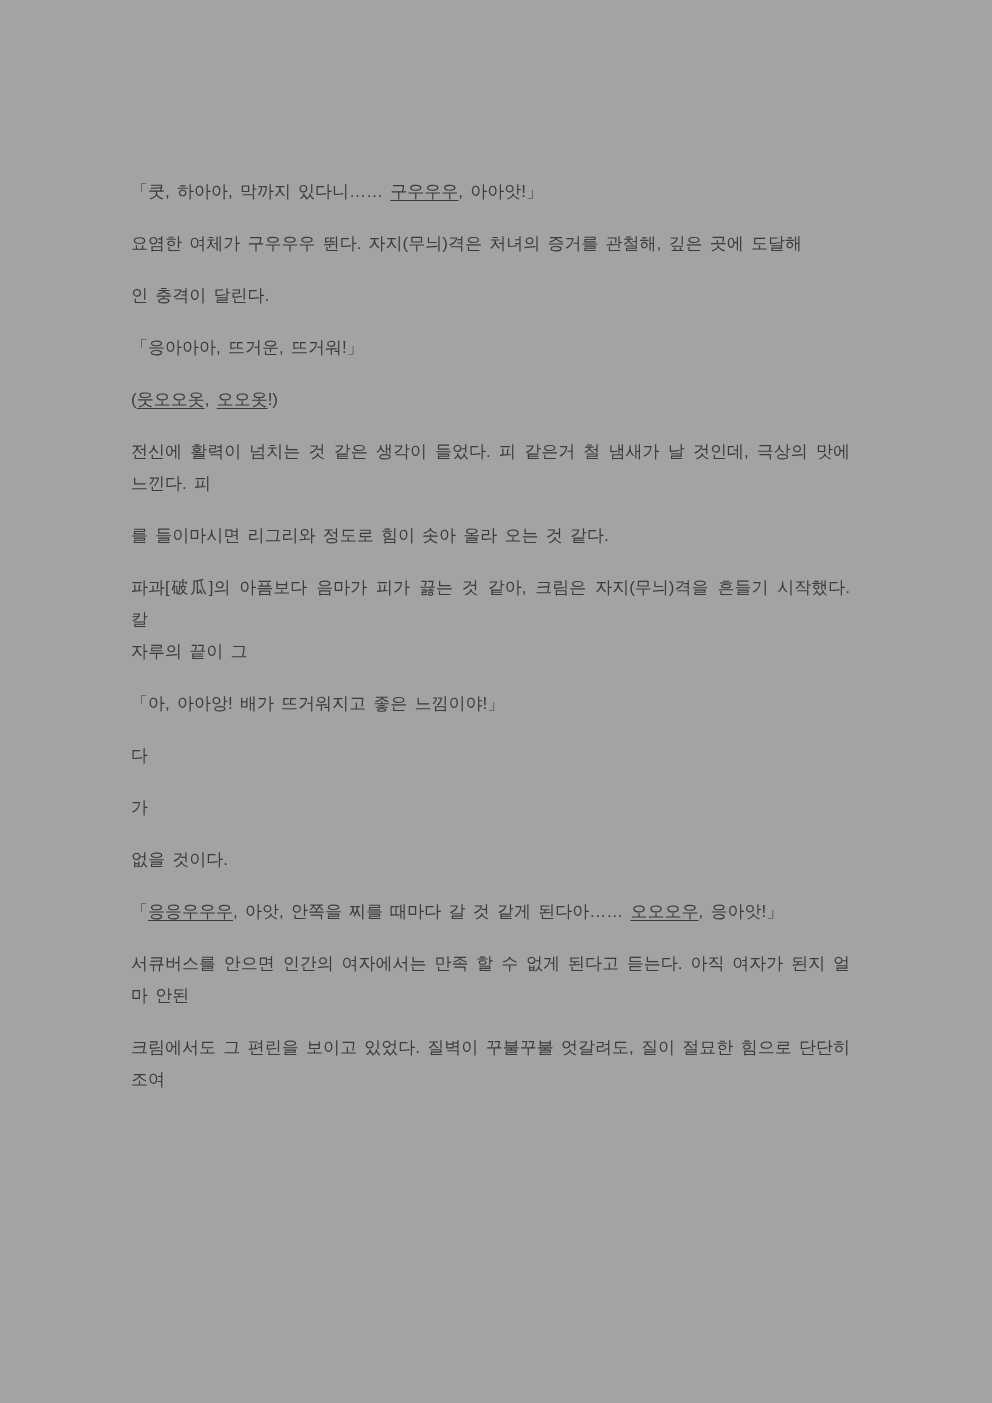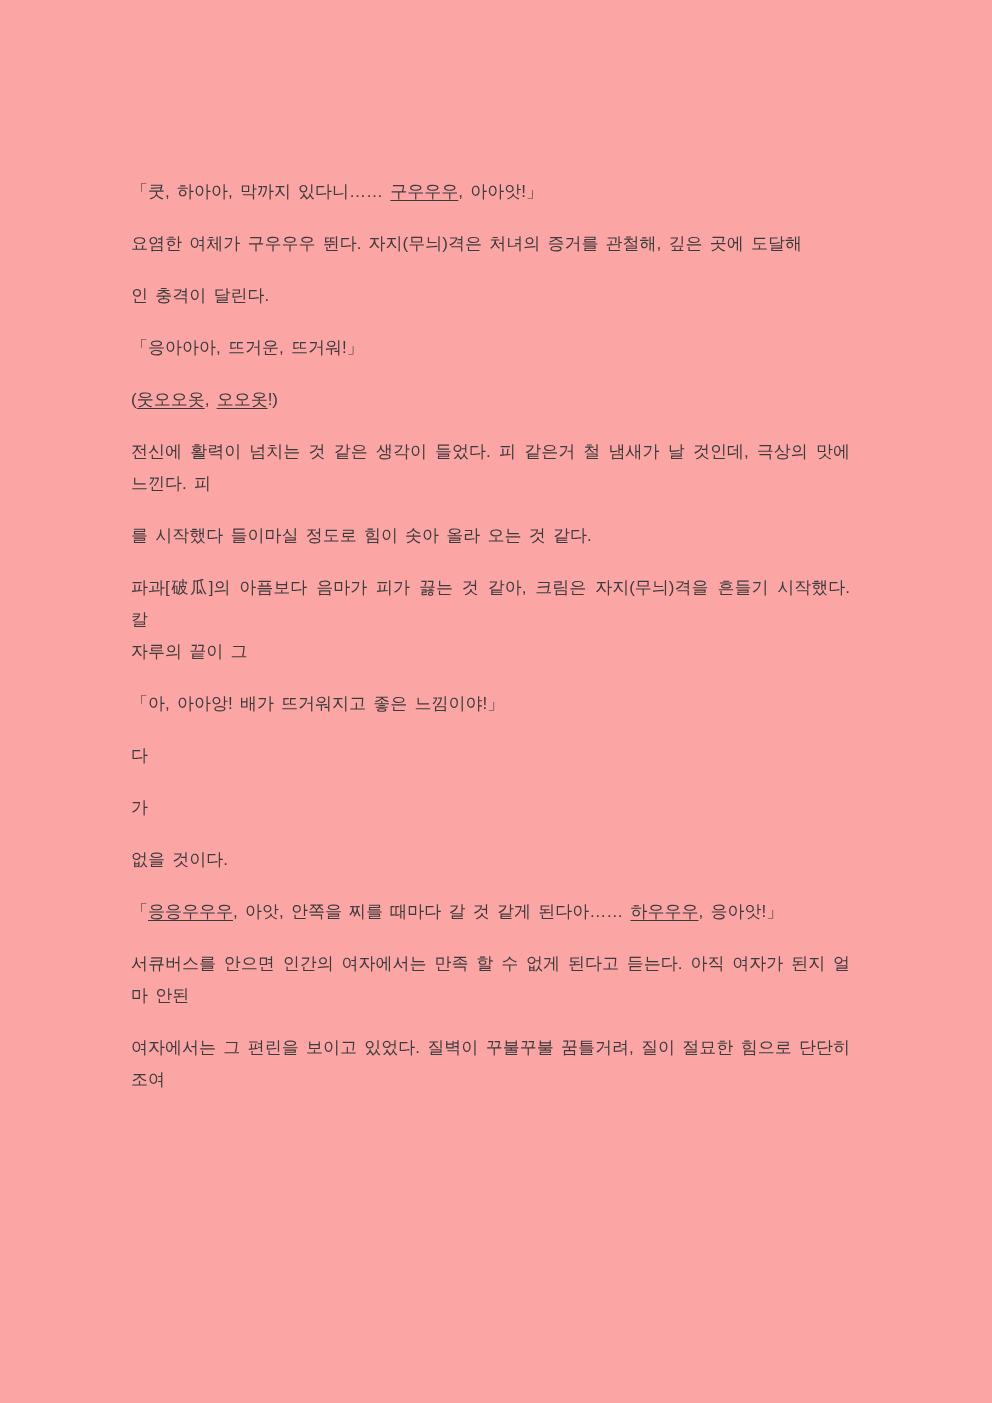--- a/index.html
+++ b/index.html
@@ -4,21 +4,21 @@
 <style>
   html, body {
     margin: 0;
     padding: 0;
     background: #ffffff;
   }
   .page {
     position: relative;
     width: 992px;
     height: 1403px;
-    background: #fca5a5;
+    background: #a3a3a3;
     overflow: hidden;
     font-family: "Liberation Sans", "DejaVu Sans", sans-serif;
   }
   .content {
     box-sizing: border-box;
     padding: 176px 142px 0 131px; 
     color: #3b3b3b;
     font-size: 17px;
     line-height: 32px;
     word-spacing: 2.5px;
@@ -59,43 +59,43 @@
         <div class="line"><span class="seg">「응아아아, 뜨거운, 뜨거워!」</span></div>
       </div>
       <div class="para">
         <div class="line"><span class="seg">(</span><span class="seg u">웃오오옷</span><span class="seg">, </span><span class="seg u">오오옷</span><span class="seg">!)</span></div>
       </div>
       <div class="para">
         <div class="line just"><span class="seg">전신에 활력이 넘치는 것 같은 생각이 들었다. 피 같은거 철 냄새가 날 것인데, 극상의 맛에</span></div>
         <div class="line"><span class="seg">느낀다. 피</span></div>
       </div>
       <div class="para">
-        <div class="line"><span class="seg">를 시작했다 들이마실 정도로 힘이 솟아 올라 오는 것 같다.</span></div>
+        <div class="line"><span class="seg">를 들이마시면 리그리와 정도로 힘이 솟아 올라 오는 것 같다.</span></div>
       </div>
       <div class="para">
         <div class="line just"><span class="seg">파과[破瓜]의 아픔보다 음마가 피가 끓는 것 같아, 크림은 자지(무늬)격을 흔들기 시작했다. 칼</span></div>
         <div class="line"><span class="seg">자루의 끝이 그</span></div>
       </div>
       <div class="para">
         <div class="line"><span class="seg">「아, 아아앙! 배가 뜨거워지고 좋은 느낌이야!」</span></div>
       </div>
       <div class="para">
         <div class="line"><span class="seg">다</span></div>
       </div>
       <div class="para">
         <div class="line"><span class="seg">가</span></div>
       </div>
       <div class="para">
         <div class="line"><span class="seg">없을 것이다.</span></div>
       </div>
       <div class="para">
-        <div class="line"><span class="seg">「</span><span class="seg u">응응우우우</span><span class="seg">, 아앗, 안쪽을 찌를 때마다 갈 것 같게 된다아…… </span><span class="seg u">하우우우</span><span class="seg">, 응아앗!」</span></div>
+        <div class="line"><span class="seg">「</span><span class="seg u">응응우우우</span><span class="seg">, 아앗, 안쪽을 찌를 때마다 갈 것 같게 된다아…… </span><span class="seg u">오오오우</span><span class="seg">, 응아앗!」</span></div>
       </div>
       <div class="para">
         <div class="line just"><span class="seg">서큐버스를 안으면 인간의 여자에서는 만족 할 수 없게 된다고 듣는다. 아직 여자가 된지 얼</span></div>
         <div class="line"><span class="seg">마 안된</span></div>
       </div>
       <div class="para">
-        <div class="line just"><span class="seg">여자에서는 그 편린을 보이고 있었다. 질벽이 꾸불꾸불 꿈틀거려, 질이 절묘한 힘으로 단단히</span></div>
+        <div class="line just"><span class="seg">크림에서도 그 편린을 보이고 있었다. 질벽이 꾸불꾸불 엇갈려도, 질이 절묘한 힘으로 단단히</span></div>
         <div class="line"><span class="seg">조여</span></div>
       </div>
     </div>
 </div>
 
 </body></html>

